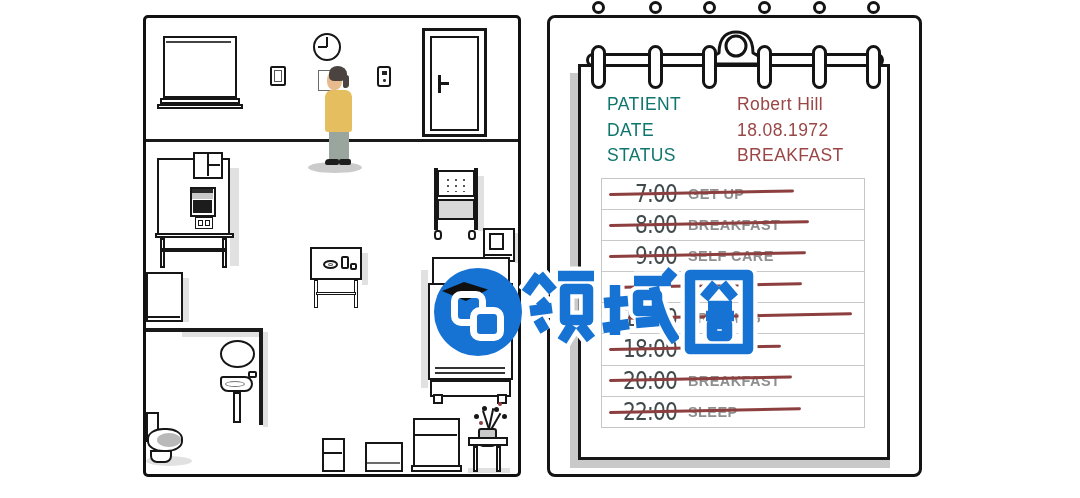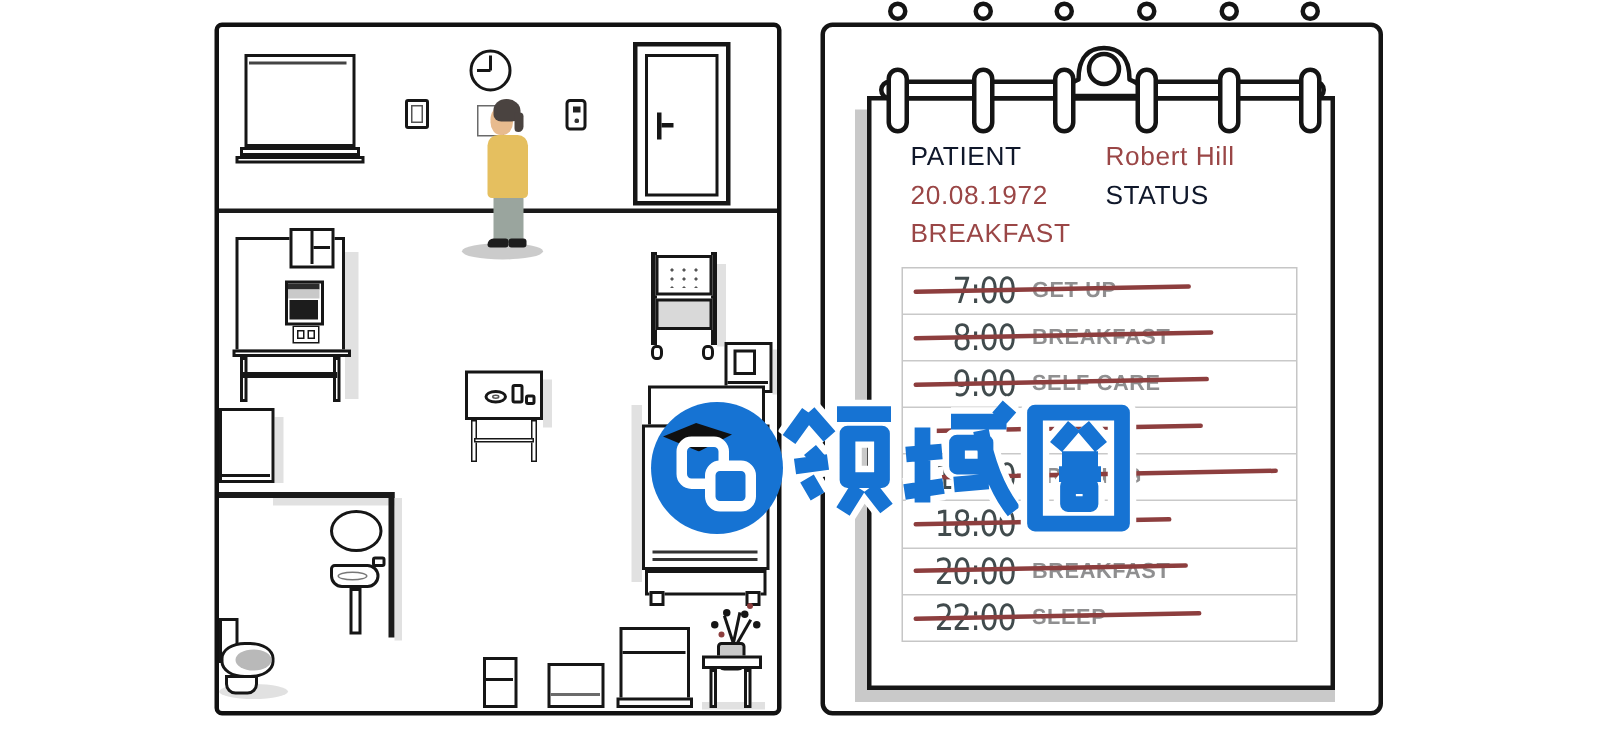--- a/index.html
+++ b/index.html
@@ -36,21 +36,21 @@
 
   
   .btn-cell{border:1.5px solid #161616;background:#fff;}
 
   
   #panel2{left:547px;top:15px;width:375px;height:462px;border:3.5px solid #141414;border-radius:8px;background:#fff;}
   #board{left:28px;top:46px;width:312px;height:396px;border:3px solid #161616;background:#fff;}
 
   #header-grid{left:57px;top:76px;width:260px;display:grid;grid-template-columns:130px auto;row-gap:4.5px;
                font-size:17.5px;letter-spacing:.4px;}
-  .hdr-label{color:#0f172a;}
+  .hdr-label{color:#0f766e;}
   .hdr-value{color:#9a4646;}
 
   #schedule-table{left:51px;top:160px;width:264px;height:250px;border:1.5px solid #c6c6c6;background:#fff;}
   .sched-row{position:relative;height:31.1px;border-bottom:1.5px solid #c9c9c9;}
   .sched-row:last-child{border-bottom:none;}
   .time{position:absolute;left:0;top:0;width:75px;height:100%;text-align:right;
         font-family:"DejaVu Sans", sans-serif;font-size:24px;line-height:30px;color:#414b4d;
         letter-spacing:-1px;transform:scaleX(.84);transform-origin:100% 50%;}
   .activity{position:absolute;left:86px;top:50%;transform:translateY(-50%);
             font-size:14.5px;font-weight:bold;color:#8f8f90;letter-spacing:.4px;}
@@ -239,21 +239,22 @@
 </div>
 
 <div id="panel2" class="abs">
   <div class="abs" style="left:20px;top:55px;width:8px;height:395px;background:#c9c9c9;"></div>
   <div class="abs" style="left:28px;top:442px;width:312px;height:8px;background:#c9c9c9;"></div>
   <div id="board" class="abs"></div>
 
   <div id="header-grid" class="abs">
     <span class="hdr-label">PATIENT</span>
     <span class="hdr-value">Robert Hill</span>
-    <span class="hdr-value">20.08.1972</span>
+    <span class="hdr-label">DATE</span>
+    <span class="hdr-value">18.08.1972</span>
     <span class="hdr-label">STATUS</span>
     <span class="hdr-value">BREAKFAST</span>
   </div>
 
   <div id="schedule-table" class="abs">
       <div class="sched-row struck">
     <span class="time">7:00</span>
     <span class="activity">GET UP</span>
     <span class="strike"></span>
   </div>

